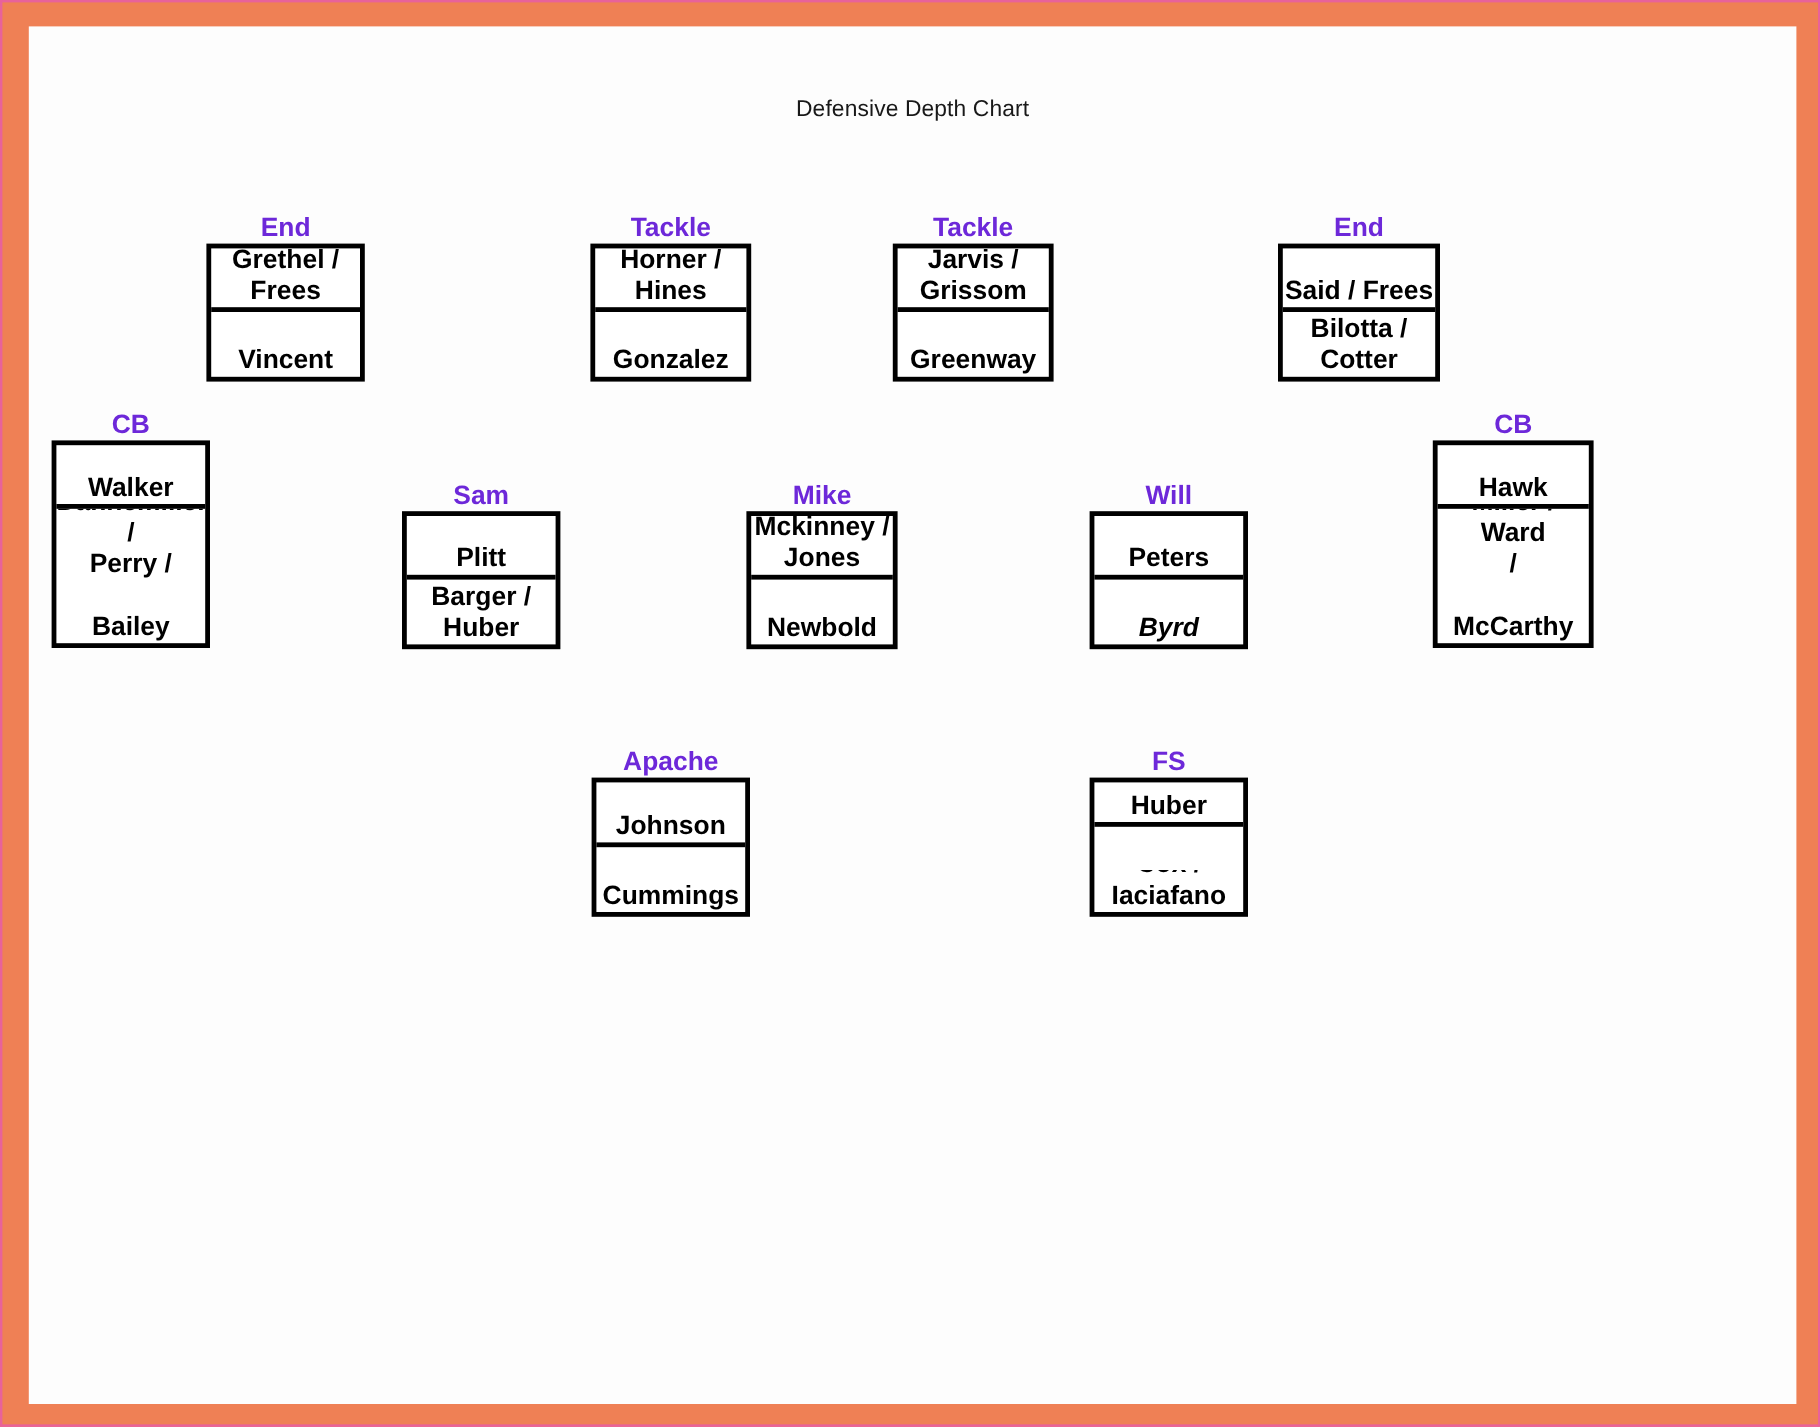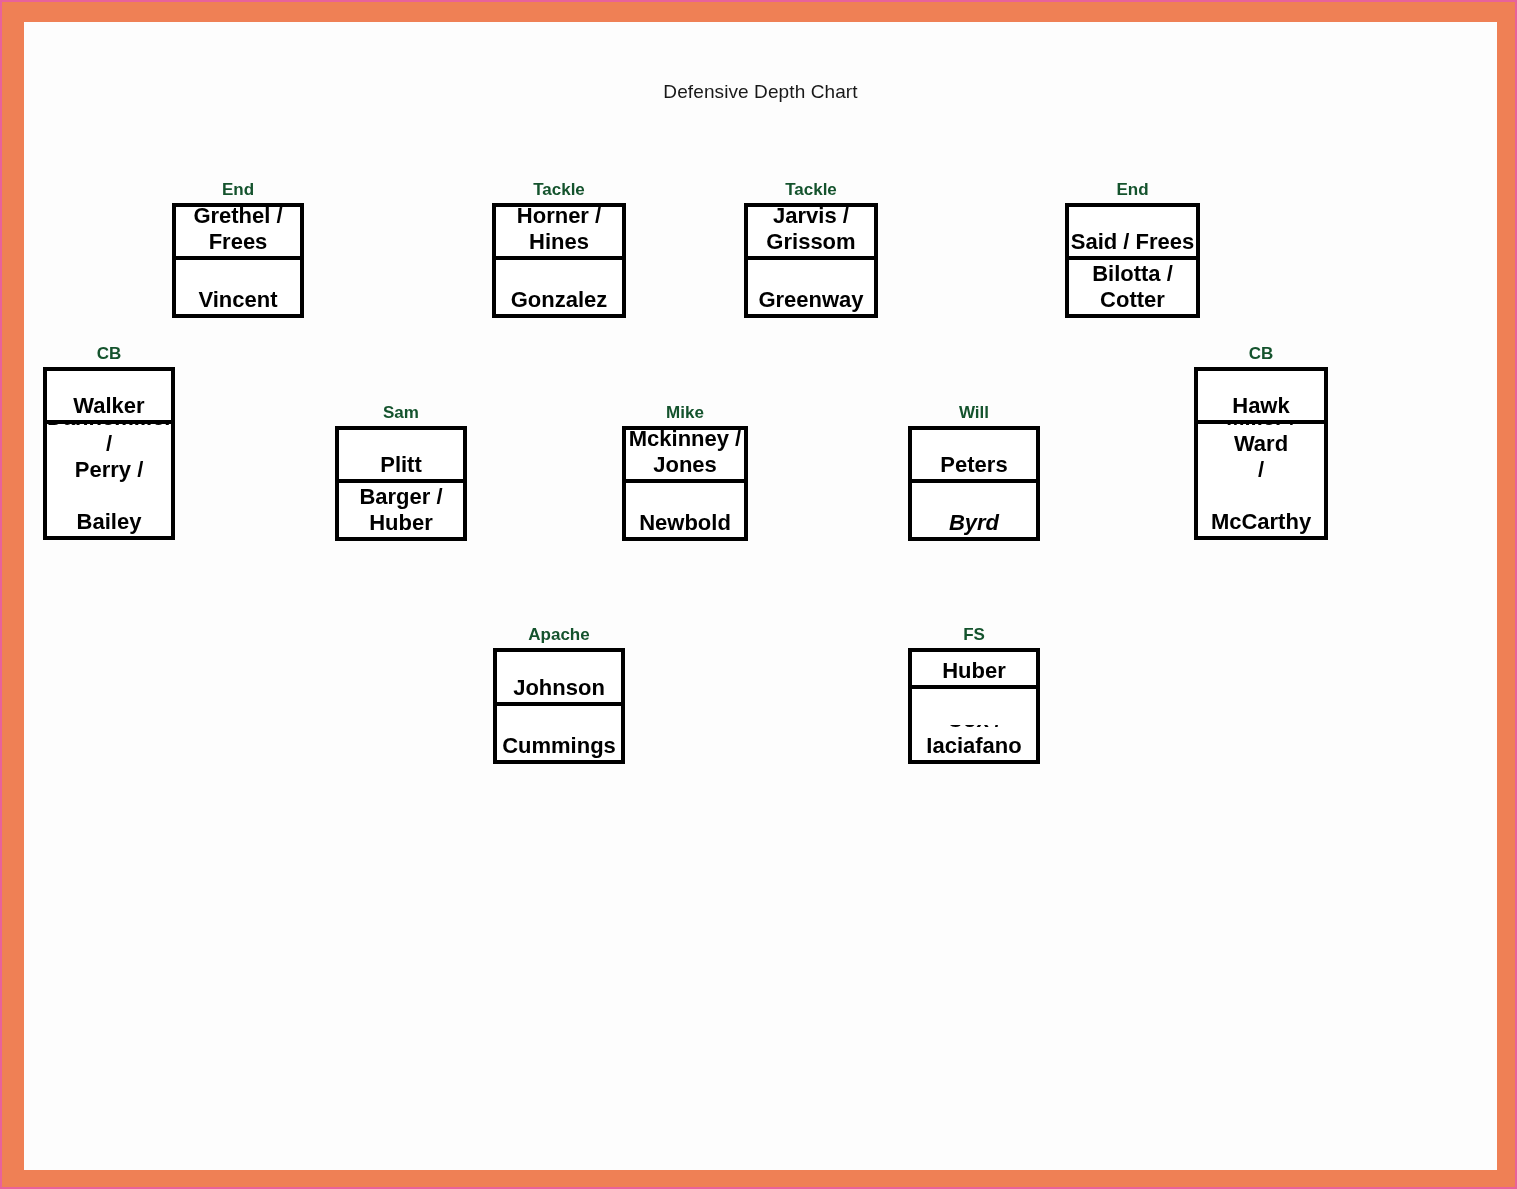--- a/index.html
+++ b/index.html
@@ -54,23 +54,23 @@
   
   .position-group {
     position: absolute;
   }
   .position-caption {
     position: absolute;
     left: 0;
     bottom: 100%;
     width: 100%;
     text-align: center;
-    font-size: 17px;
+    font-size: 22px;
     font-weight: bold;
-    color: #14532d;
+    color: #6d28d9;
     line-height: 19px;
     padding-bottom: 4px;
     white-space: nowrap;
   }
   .depth-box {
     box-sizing: border-box;
     border: 4px solid #000;
     background: #ffffff;
     width: 100%;
     height: 100%;

